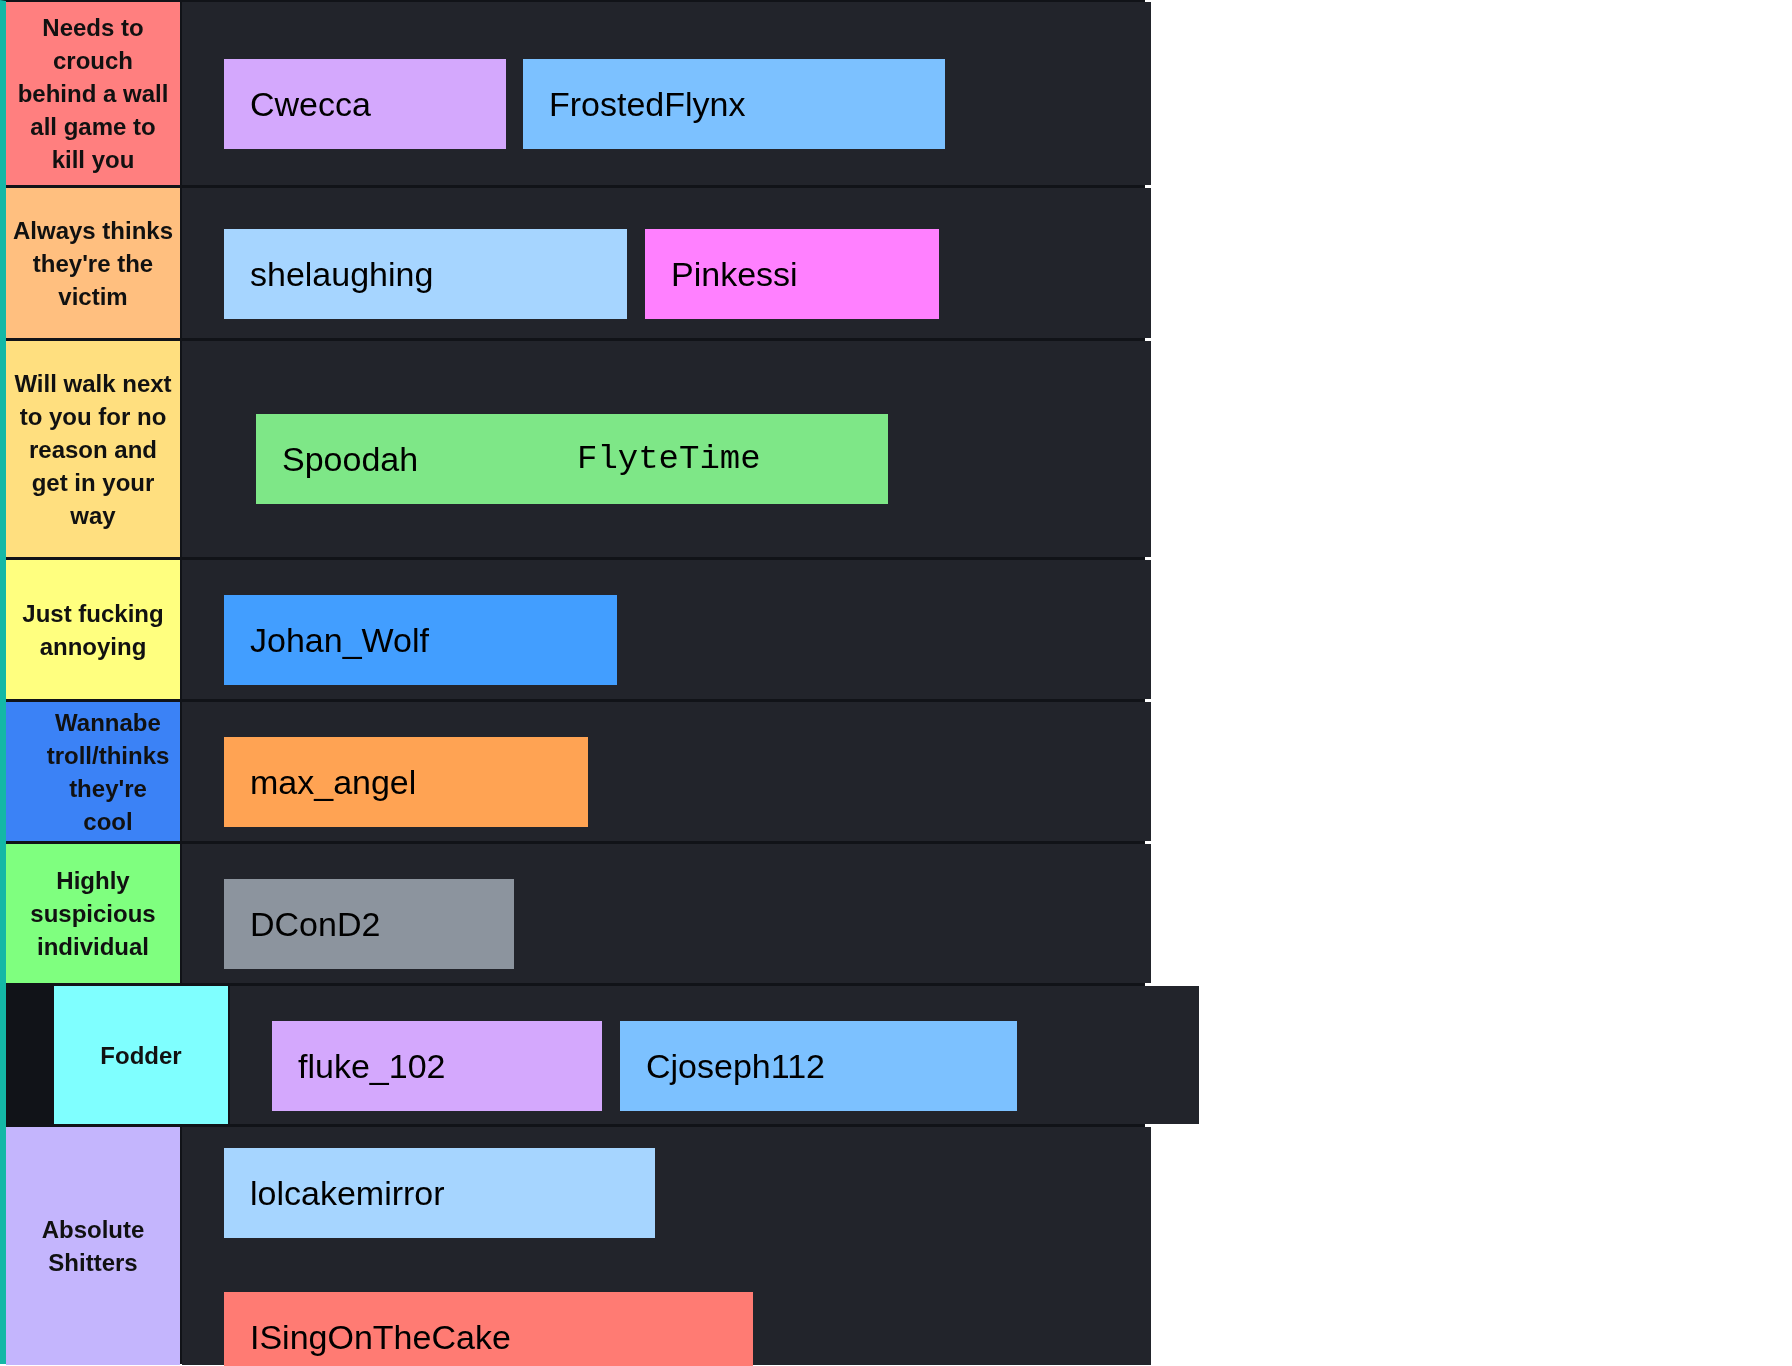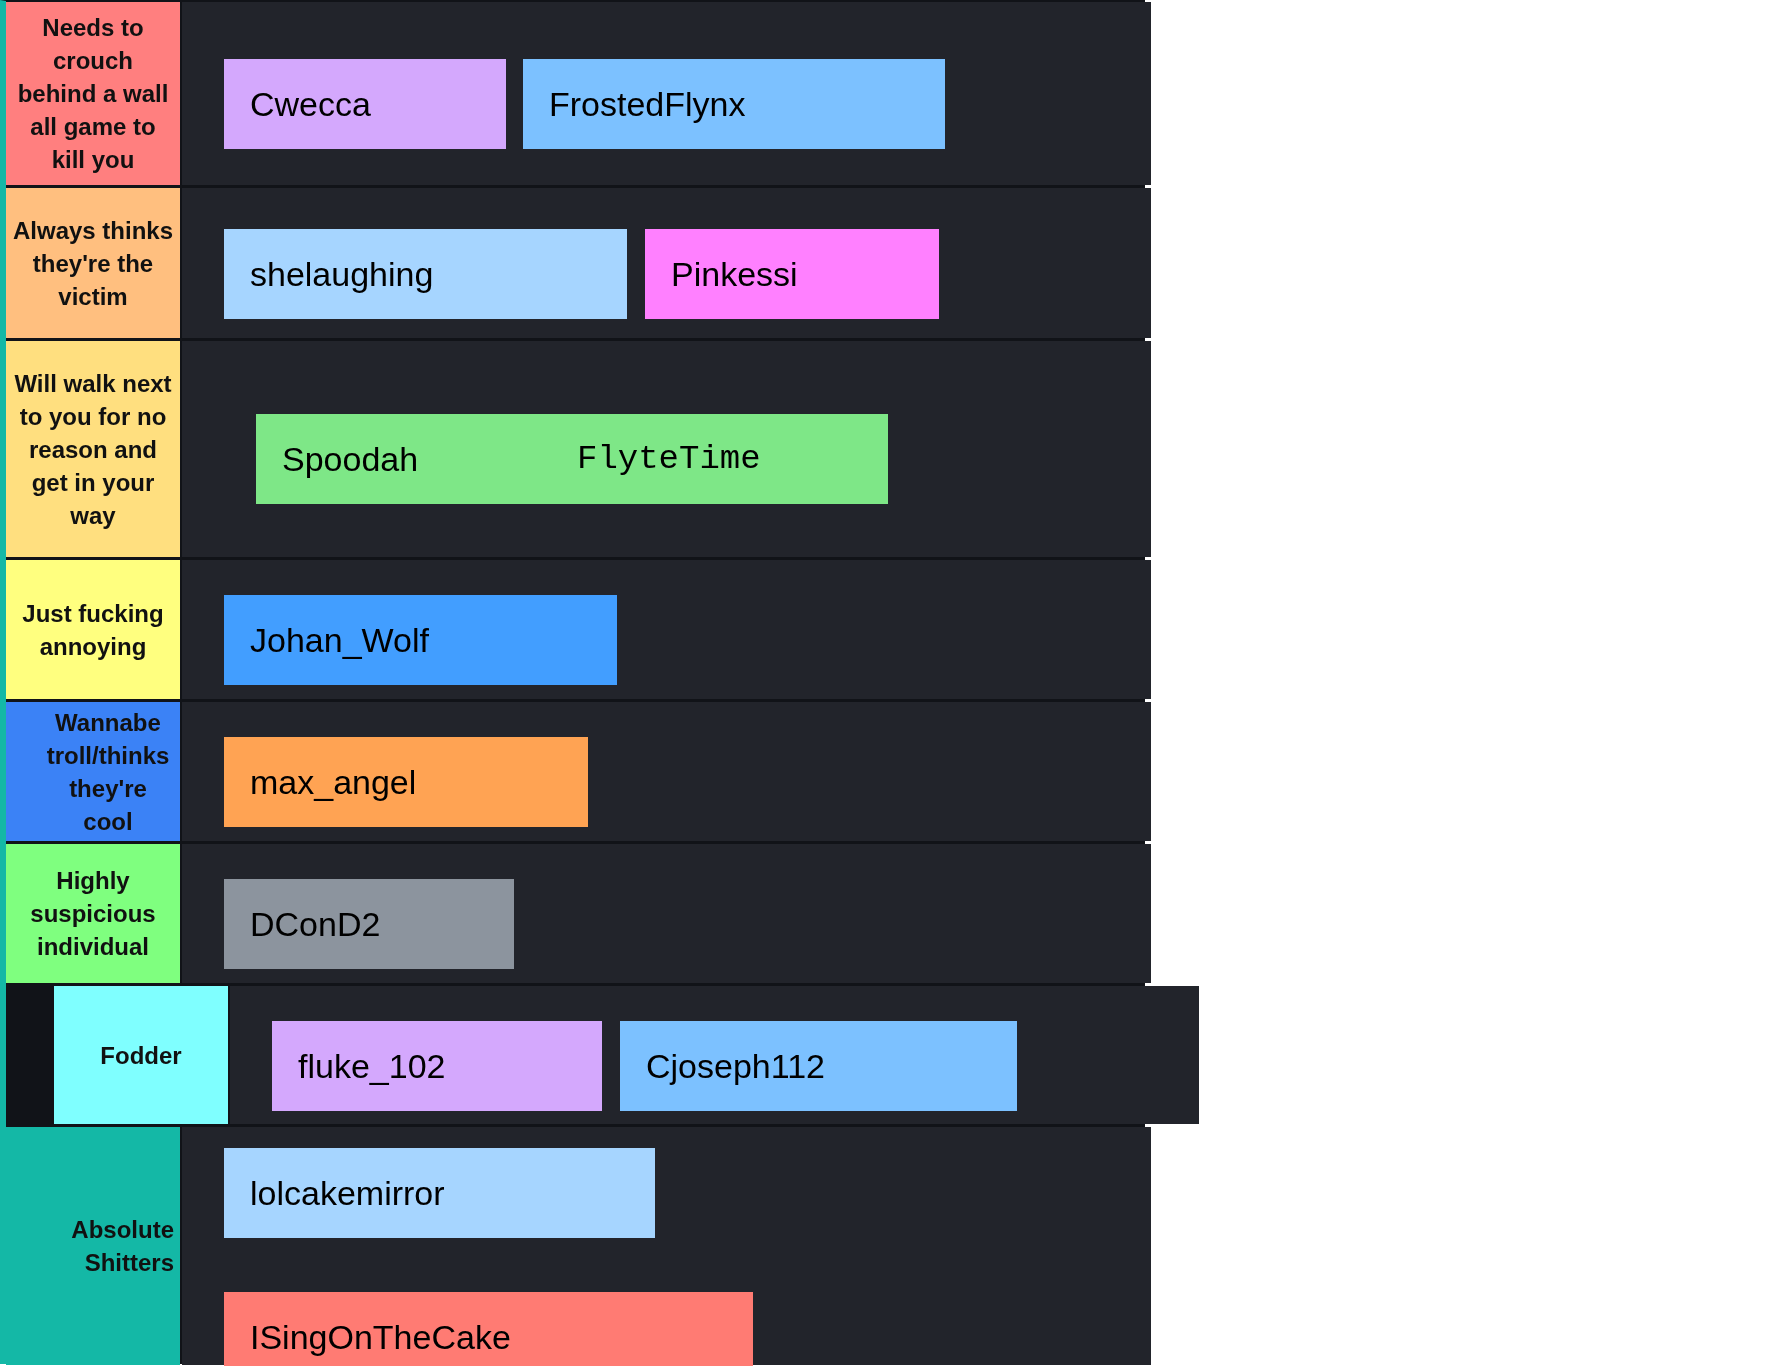--- a/index.html
+++ b/index.html
@@ -54,19 +54,19 @@
       </div>
     </div>
     <div class="row" style="top: 985px; height: 138px; margin-left: 48px;">
       <div class="label" style="background: rgb(127, 255, 255);">Fodder</div>
       <div class="content">
         <div class="item" style="left: 42px; top: 35px; width: 330px; background: rgb(212, 168, 253);">fluke_102</div>
         <div class="item" style="left: 390px; top: 35px; width: 397px; background: rgb(124, 193, 255);">Cjoseph112</div>
       </div>
     </div>
     <div class="row" style="top: 1126px; height: 238px;">
-      <div class="label" style="background: #14b8a6; text-align: right;">Absolute Shitters</div>
+      <div class="label" style="background: #c4b5fd;">Absolute Shitters</div>
       <div class="content">
         <div class="item" style="left: 42px; top: 21px; width: 431px; background: rgb(166, 213, 255);">lolcakemirror</div>
         <div class="item" style="left: 42px; top: 165px; width: 529px; background: rgb(255, 123, 115);">ISingOnTheCake</div>
       </div>
     </div>
   </div>
 
 </body></html>

